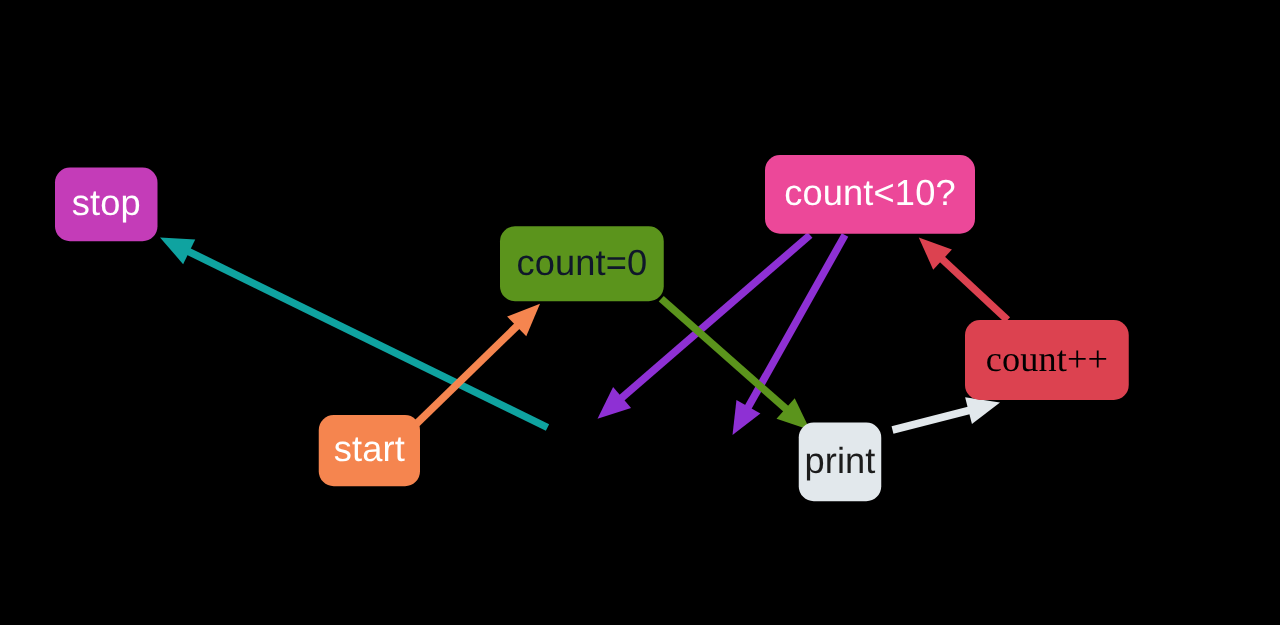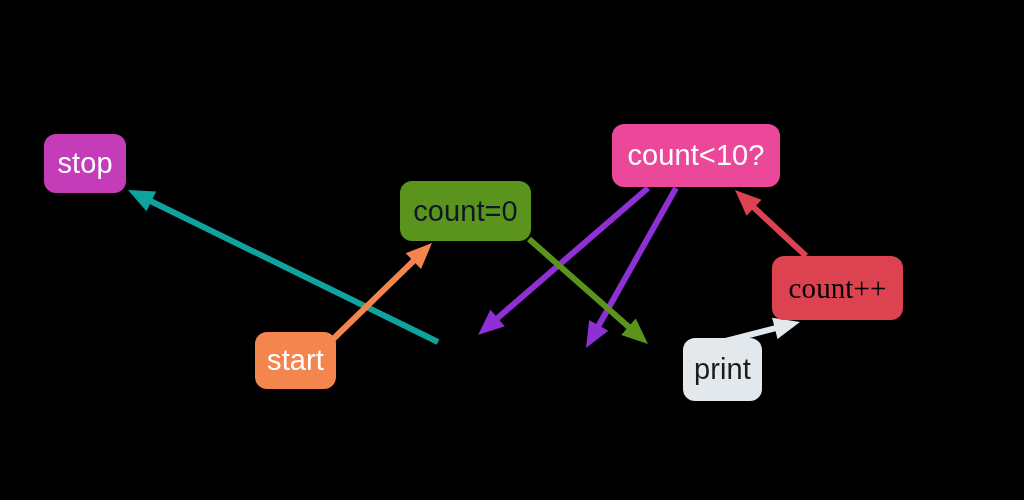--- a/index.html
+++ b/index.html
@@ -92,17 +92,17 @@
   <div class="node" style="left: 772px; top: 256px; width: 131px; height: 64px; background: rgb(220, 66, 80); color: #000000; font-family: Liberation Serif, serif;">
     <span class="node-label">count++</span>
   </div>
 
   <div class="node" style="left: 255px; top: 332px; width: 81px; height: 57px; background: rgb(245, 133, 79); color: rgb(255, 255, 255);">
     <span class="node-label">start</span>
   </div>
 
 
 
-  <div class="node" style="left: 639px; top: 338px; width: 79px; height: 63px; background: rgb(226, 232, 236); color: rgb(28, 28, 28); margin-left: 44px;">
+  <div class="node" style="left: 639px; top: 338px; width: 66px; height: 63px; background: rgb(226, 232, 236); color: rgb(28, 28, 28);">
     <span class="node-label">print</span>
   </div>
 
 </div>
 
 </body></html>

